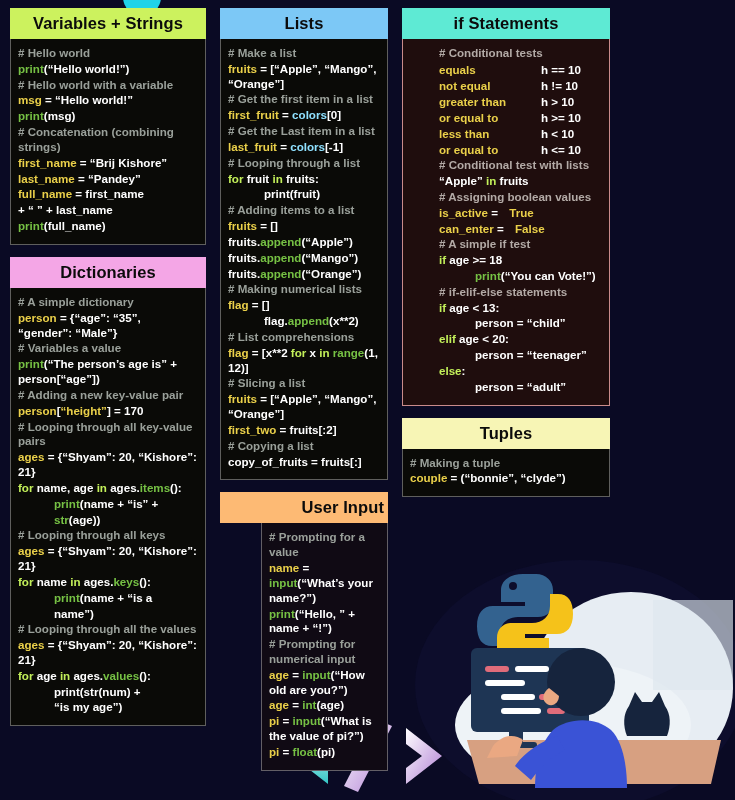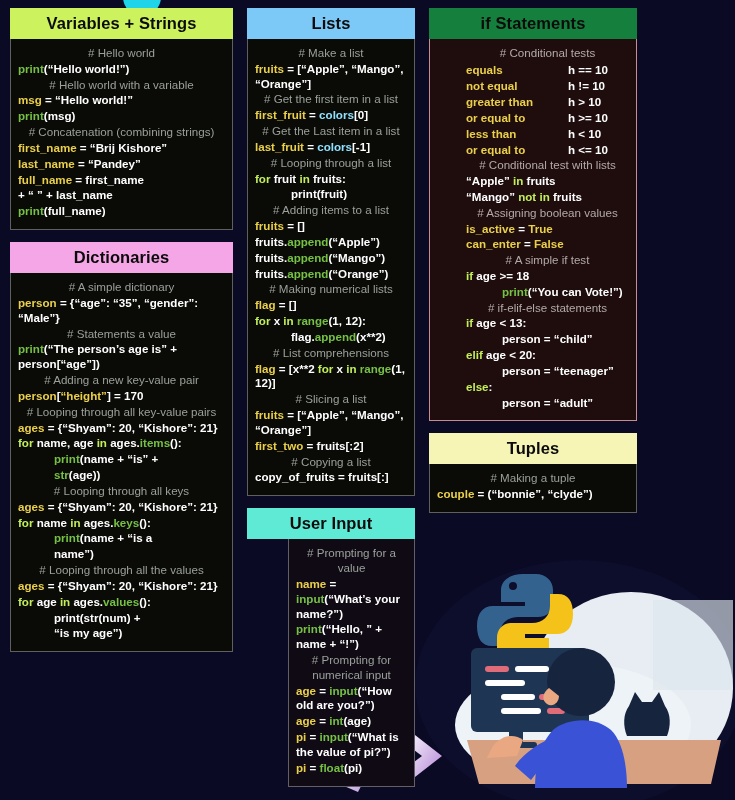--- a/index.html
+++ b/index.html
@@ -19,21 +19,21 @@
   }
   .bg-ellipse {
     position:absolute; right:-10px; bottom:-10px;
     width:330px; height:250px; border-radius:50%;
     background:#0d0d2c; z-index:0;
   }
 
   
   .sheet { position:relative; z-index:3; display:flex; gap:14px; padding:8px 10px 0 10px; }
   .col { display:flex; flex-direction:column; }
-  .col-1 { width:223px; }
+  .col-1 { width:196px; }
   .col-2 { width:168px; }
   .col-3 { width:208px; }
 
   
   .card { margin-bottom:12px; }
   .card-title {
     text-align:center;
     font-weight:bold;
     font-size:16.5px;
     color:#0b0b0b;
@@ -46,44 +46,44 @@
     border-top:none;
     padding:7px 7px 9px 7px;
   }
   .card-body.maroon { background:#1f0d0d; border-color:#c98b8b;padding-left:36px; }
   .card-body.inky   { background:#100a14;margin-left:41px; }
 
   
   .t-green  { background:#ccf25e; }
   .t-pink   { background:#f4a6e6; }
   .t-blue   { background:#7cc8f6; }
-  .t-violet { background:#5eead4; }
-  .t-salmon { background:#15803d; }
+  .t-violet { background:#fdba74;text-align:right; }
+  .t-salmon { background:#5eead4; }
   .t-cream  { background:#f7f5b5; }
 
   
   .line {
     font-family:"Liberation Sans", sans-serif;
     font-size:11.6px;
     line-height:1.28;
     font-weight:bold;
     color:#ffffff;
     margin:0 0 1px 0;
     word-break:break-word;
   }
-  .line.cmt { color:#9aa09a; font-weight:normal;text-align:center; }
+  .line.cmt { color:#9aa09a; font-weight:bold; }
   .card-body.maroon .line.cmt { color:#b3aaa6; }
   .ind1 { padding-left:36px; }
 
   
   .kw   { color:#c3f05a; }  
   .fn   { color:#76c144; }  
   .var  { color:#ead04a; }  
   .bi   { color:#8fe1ff; }  
-  .bool { color:#ead04a; }
+  .bool { color:#ead04a;margin-left:8px; }
 
   
   .cond-row { display:flex; font-size:11.6px; font-weight:bold; line-height:1.3; margin-bottom:1px; }
   .cond-l { width:102px; color:#ead04a; }
   .cond-r { color:#ffffff; }
 
   
   .art { position:absolute; z-index:2; }
 
   .code-glyph { left:282px; bottom:6px; width:170px; height:80px; }
@@ -114,21 +114,21 @@
         <div class="line">+ “ ” + last_name</div>
         <div class="line"><span class="fn">print</span>(full_name)</div>
       </div>
     </div>
 
     <div class="card">
       <div class="card-title t-pink">Dictionaries</div>
       <div class="card-body">
         <div class="line cmt"># A simple dictionary</div>
         <div class="line"><span class="var">person</span> = {“age”: “35”, “gender”: “Male”}</div>
-        <div class="line cmt"># Statements a value</div>
+        <div class="line cmt"># Variables a value</div>
         <div class="line"><span class="fn">print</span>(“The person’s age is” + person[“age”])</div>
         <div class="line cmt"># Adding a new key-value pair</div>
         <div class="line"><span class="var">person</span>[<span class="var">“height”</span>] = 170</div>
         <div class="line cmt"># Looping through all key-value pairs</div>
         <div class="line"><span class="var">ages</span> = {“Shyam”: 20, “Kishore”: 21}</div>
         <div class="line"><span class="kw">for</span> name, age <span class="kw">in</span> ages.<span class="fn">items</span>():</div>
         <div class="line ind1"><span class="fn">print</span>(name + “is” +</div>
         <div class="line ind1"><span class="fn">str</span>(age))</div>
         <div class="line cmt"># Looping through all keys</div>
         <div class="line"><span class="var">ages</span> = {“Shyam”: 20, “Kishore”: 21}</div>
@@ -159,21 +159,20 @@
         <div class="line cmt"># Looping through a list</div>
         <div class="line"><span class="kw">for</span> fruit <span class="kw">in</span> fruits:</div>
         <div class="line ind1">print(fruit)</div>
         <div class="line cmt"># Adding items to a list</div>
         <div class="line"><span class="var">fruits</span> = []</div>
         <div class="line">fruits.<span class="fn">append</span>(“Apple”)</div>
         <div class="line">fruits.<span class="fn">append</span>(“Mango”)</div>
         <div class="line">fruits.<span class="fn">append</span>(“Orange”)</div>
         <div class="line cmt"># Making numerical lists</div>
         <div class="line"><span class="var">flag</span> = []</div>
-        <div class="line"><span class="kw">for</span> x <span class="kw">in</span> <span class="fn">range</span>(1, 12):</div>
         <div class="line ind1">flag.<span class="fn">append</span>(x**2)</div>
         <div class="line cmt"># List comprehensions</div>
         <div class="line"><span class="var">flag</span> = [x**2 <span class="kw">for</span> x <span class="kw">in</span> <span class="fn">range</span>(1, 12)]</div>
         <div class="line cmt"># Slicing a list</div>
         <div class="line"><span class="var">fruits</span> = [“Apple”, “Mango”, “Orange”]</div>
         <div class="line"><span class="var">first_two</span> = fruits[:2]</div>
         <div class="line cmt"># Copying a list</div>
         <div class="line">copy_of_fruits = fruits[:]</div>
       </div>
     </div>
@@ -221,21 +220,20 @@
           <span class="cond-l">less than</span>
           <span class="cond-r">h &lt; 10</span>
         </div>
         <div class="cond-row">
           <span class="cond-l">or equal to</span>
           <span class="cond-r">h &lt;= 10</span>
         </div>
 
         <div class="line cmt"># Conditional test with lists</div>
         <div class="line">“Apple” <span class="kw">in</span> fruits</div>
-        <div class="line">“Mango” <span class="kw">not in</span> fruits</div>
         <div class="line cmt"># Assigning boolean values</div>
         <div class="line"><span class="var">is_active</span> = <span class="bool">True</span></div>
         <div class="line"><span class="var">can_enter</span> = <span class="bool">False</span></div>
         <div class="line cmt"># A simple if test</div>
         <div class="line"><span class="kw">if</span> age &gt;= 18</div>
         <div class="line ind1"><span class="fn">print</span>(“You can Vote!”)</div>
         <div class="line cmt"># if-elif-else statements</div>
         <div class="line"><span class="kw">if</span> age &lt; 13:</div>
         <div class="line ind1">person = “child”</div>
         <div class="line"><span class="kw">elif</span> age &lt; 20:</div>

